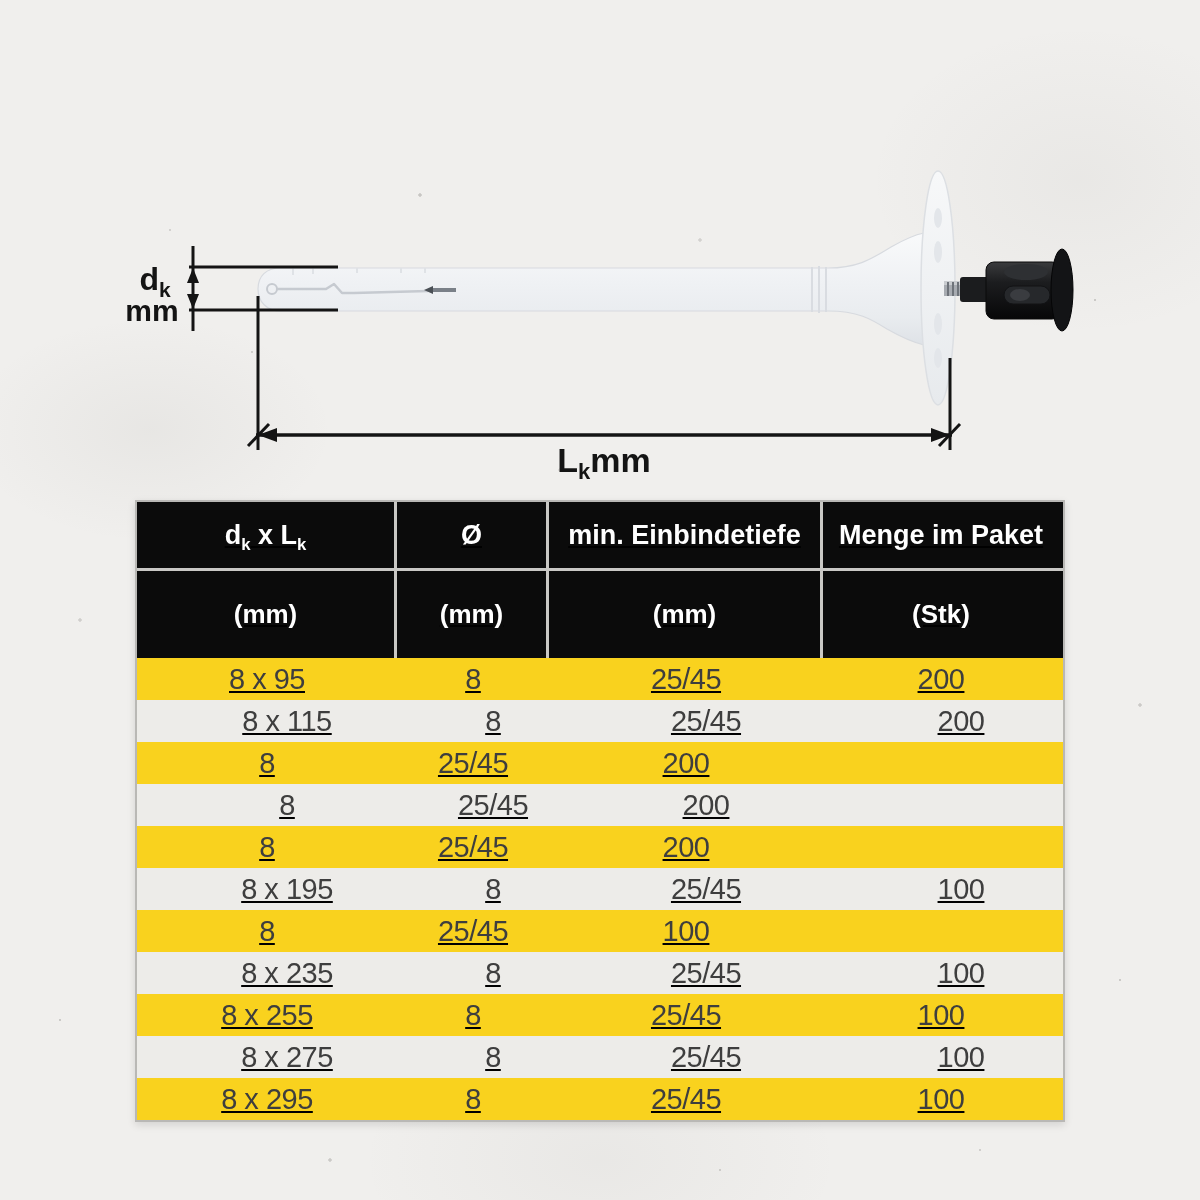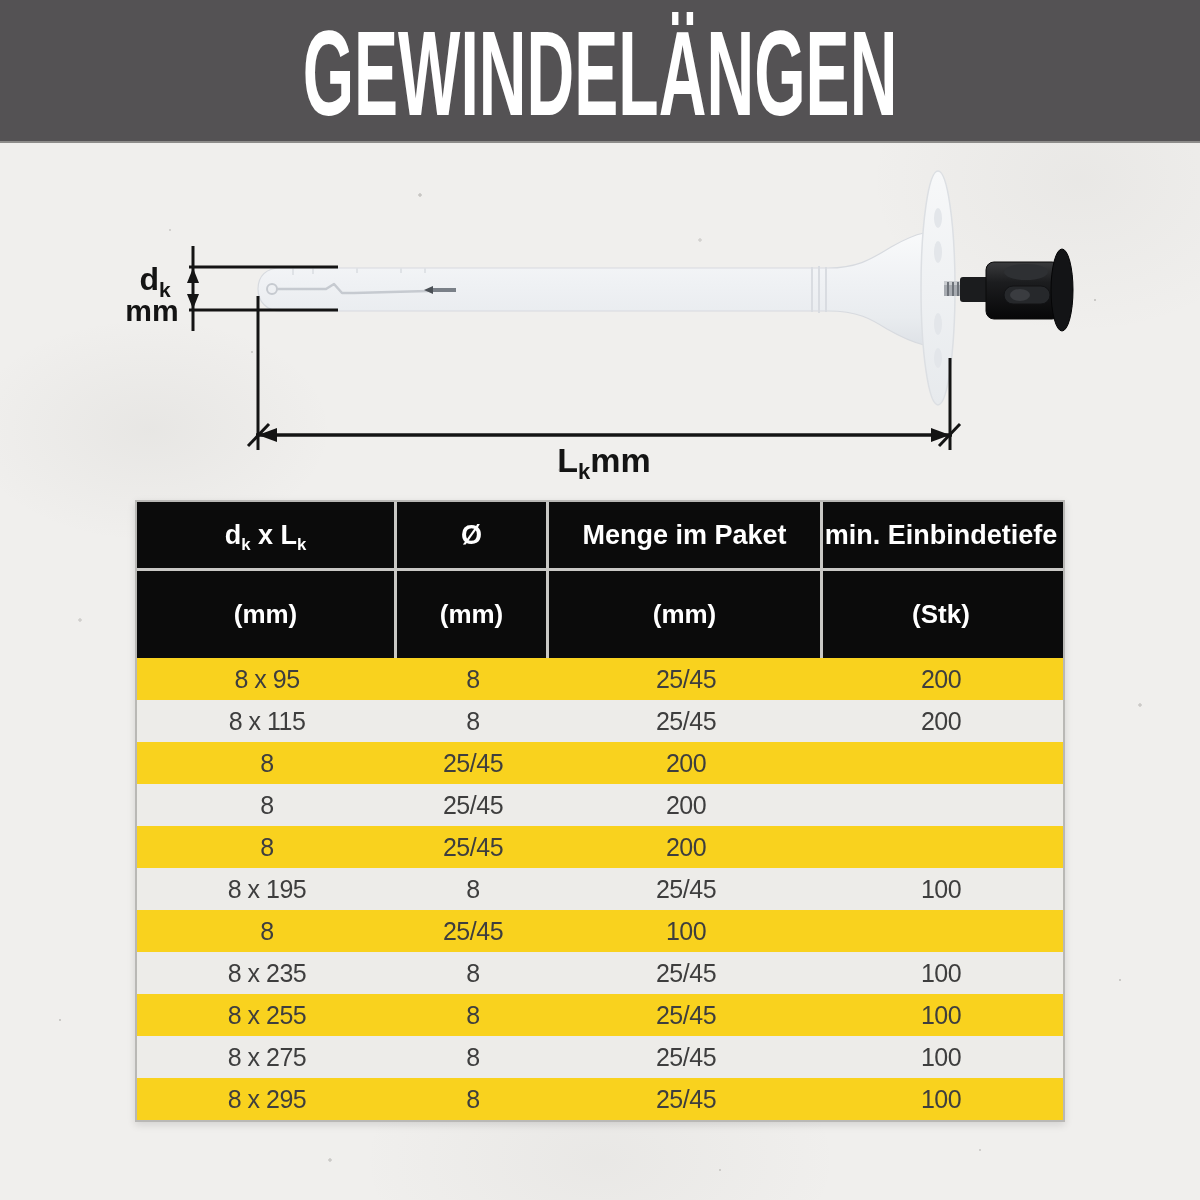--- a/index.html
+++ b/index.html
@@ -42,52 +42,50 @@
 
   
   .diagram-svg{position:absolute; left:0; top:140px;}
   .dim-text{font-family:"Liberation Sans",sans-serif; font-weight:700; fill:#141414;}
 
   
   .spec-table{
     position:absolute; left:135px; top:500px; width:930px;
     border:2px solid #b9b8b5; box-sizing:border-box;
     box-shadow:0 3px 8px rgba(0,0,0,.12);
+    text-decoration:underline;
   }
   .thead-row{
     display:grid; grid-template-columns:260px 152px 274px 236px;
     background:var(--thead,#0B0B0B); color:#fff; font-weight:700;
   }
   .thead-row .th{
     display:flex; align-items:center; justify-content:center;
     border-right:3px solid #c9c8c5; text-align:center;
   }
   .thead-row .th:last-child{border-right:none;}
   .thead-row.r1{height:66px; border-bottom:3px solid #c9c8c5; font-size:27px;}
   .thead-row.r2{height:87px; font-size:26px;}
   .th sub{font-size:0.62em; line-height:0;}
   .tbody{display:block;}
   .trow{
     display:grid; grid-template-columns:260px 152px 274px 236px;
     height:42px; align-items:center;
   }
   .trow.row-yellow{background:var(--yellow,#F9D21E);}
-  .trow.row-light{background:var(--light,#EDECE9);}
+  .trow.row-light{background:var(--light,#EDECE9);padding-left:20px;}
   .trow .td{
-    text-align:center; color:#3E3E3E; font-size:25px; letter-spacing:-0.5px;
+    text-align:center; color:#3E3E3E; font-size:29px; letter-spacing:-0.5px;
   }
 </style>
 </head>
 <body>
 
 <div class="page">
 
-  <header class="title-bar">
-    <div class="title">GEWINDELÄNGEN</div>
-  </header>
 
   <svg class="diagram-svg" width="1200" height="365" viewBox="0 140 1200 365">
     <defs>
       <linearGradient id="shaftG" x1="0" y1="0" x2="0" y2="1">
         <stop offset="0" stop-color="#F9FAFB"></stop>
         <stop offset="0.45" stop-color="#EFF1F4"></stop>
         <stop offset="0.75" stop-color="#E9ECEF"></stop>
         <stop offset="1" stop-color="#DEE2E7"></stop>
       </linearGradient>
       <linearGradient id="plateG" x1="0" y1="0" x2="0" y2="1">
@@ -175,22 +173,22 @@
     <text x="152" y="321" text-anchor="middle" class="dim-text" font-size="30">mm</text>
     <text x="604" y="472" text-anchor="middle" class="dim-text" font-size="34"><tspan>L</tspan><tspan font-size="22" dy="7">k</tspan><tspan font-size="34" dy="-7">mm</tspan></text>
   </svg>
 
   <section class="spec-table">
     <div class="thead-row r1">
       <div class="th">
           <span><span>d</span><sub>k</sub><span> x L</span><sub>k</sub></span>
         </div>
       <div class="th">Ø</div>
+      <div class="th">min. Einbindetiefe</div>
       <div class="th">Menge im Paket</div>
-      <div class="th">min. Einbindetiefe</div>
     </div>
     <div class="thead-row r2">
       <div class="th">(mm)</div>
       <div class="th">(mm)</div>
       <div class="th">(mm)</div>
       <div class="th">(Stk)</div>
     </div>
     <div class="tbody">
         <div class="trow row-yellow">
       <div class="td">8 x 95</div>

